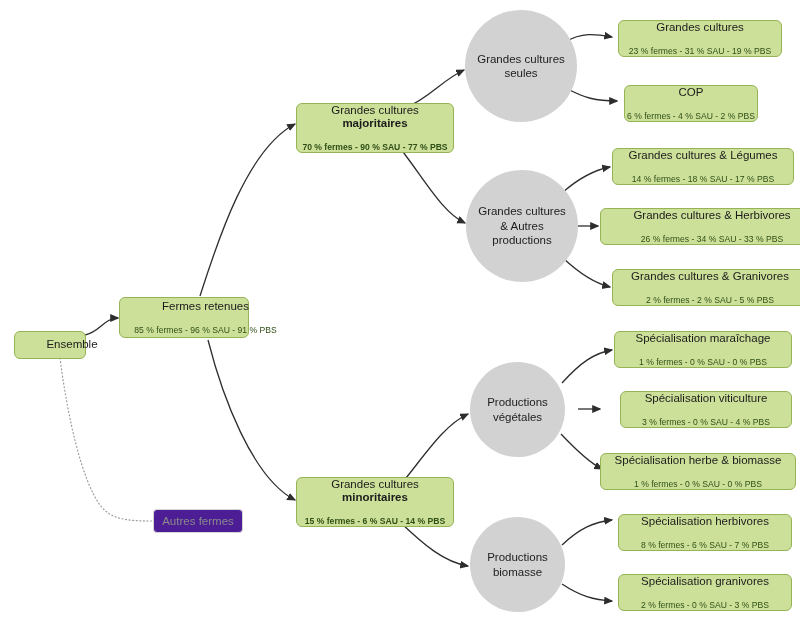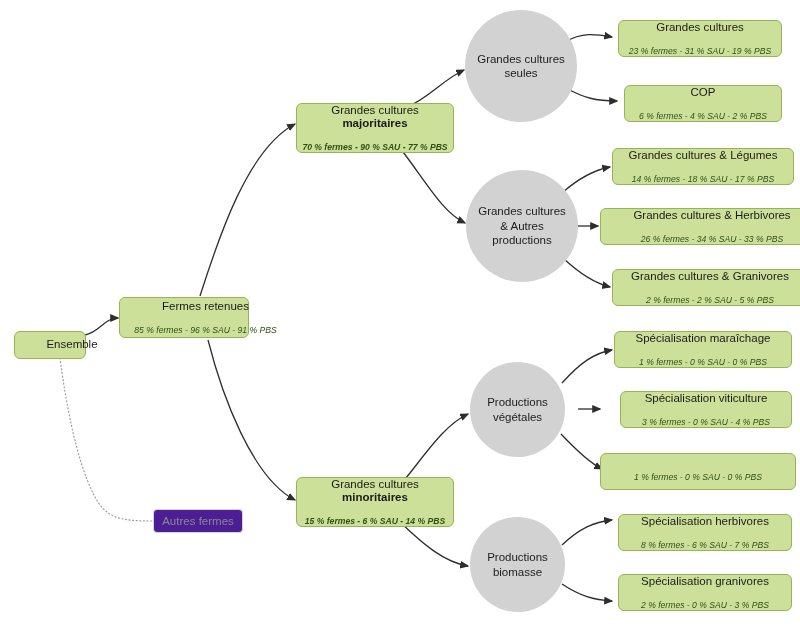--- a/index.html
+++ b/index.html
@@ -46,21 +46,20 @@
   .node .title {
     font-size: 11.5px;
     color: #1b1b1b;
     white-space: nowrap;
   }
   .node .title.strong {
     font-weight: bold;
   }
   .node .stats {
     font-size: 8.6px;
-    font-style: italic;
     color: #2f4f16;
     white-space: nowrap;
     margin-top: 11px;
   }
   .node .stats.bold {
     font-weight: bold;
   }
 
   
   .node.plain {
@@ -190,21 +189,21 @@
   <div class="circle" style="left:470px; top:517px; width:95px; height:95px;">
     <span>Productions</span>
     <span>biomasse</span>
   </div>
 
   <div class="node" style="left:618px; top:20px; width:164px; height:37px;">
     <div class="title">Grandes cultures</div>
     <div class="stats">23 % fermes - 31 % SAU - 19 % PBS</div>
   </div>
 
-  <div class="node" style="left:624px; top:85px; width:158px; height:37px;">
+  <div class="node" style="left:624px; top:85px; width:134px; height:37px;">
     <div class="title">COP</div>
     <div class="stats">6 % fermes - 4 % SAU - 2 % PBS</div>
   </div>
 
   <div class="node" style="left:612px; top:148px; width:182px; height:37px;">
     <div class="title">Grandes cultures &amp; Légumes</div>
     <div class="stats">14 % fermes - 18 % SAU - 17 % PBS</div>
   </div>
 
   <div class="node" style="left:600px; top:208px; width:224px; height:37px;">
@@ -221,20 +220,21 @@
     <div class="title">Spécialisation maraîchage</div>
     <div class="stats">1 % fermes - 0 % SAU - 0 % PBS</div>
   </div>
 
   <div class="node" style="left:620px; top:391px; width:172px; height:37px;">
     <div class="title">Spécialisation viticulture</div>
     <div class="stats">3 % fermes - 0 % SAU - 4 % PBS</div>
   </div>
 
   <div class="node" style="left:600px; top:453px; width:196px; height:37px;">
+    <div class="title">Spécialisation herbe &amp; biomasse</div>
     <div class="stats">1 % fermes - 0 % SAU - 0 % PBS</div>
   </div>
 
   <div class="node" style="left:618px; top:514px; width:174px; height:37px;">
     <div class="title">Spécialisation herbivores</div>
     <div class="stats">8 % fermes - 6 % SAU - 7 % PBS</div>
   </div>
 
   <div class="node" style="left:618px; top:574px; width:174px; height:37px;">
     <div class="title">Spécialisation granivores</div>

